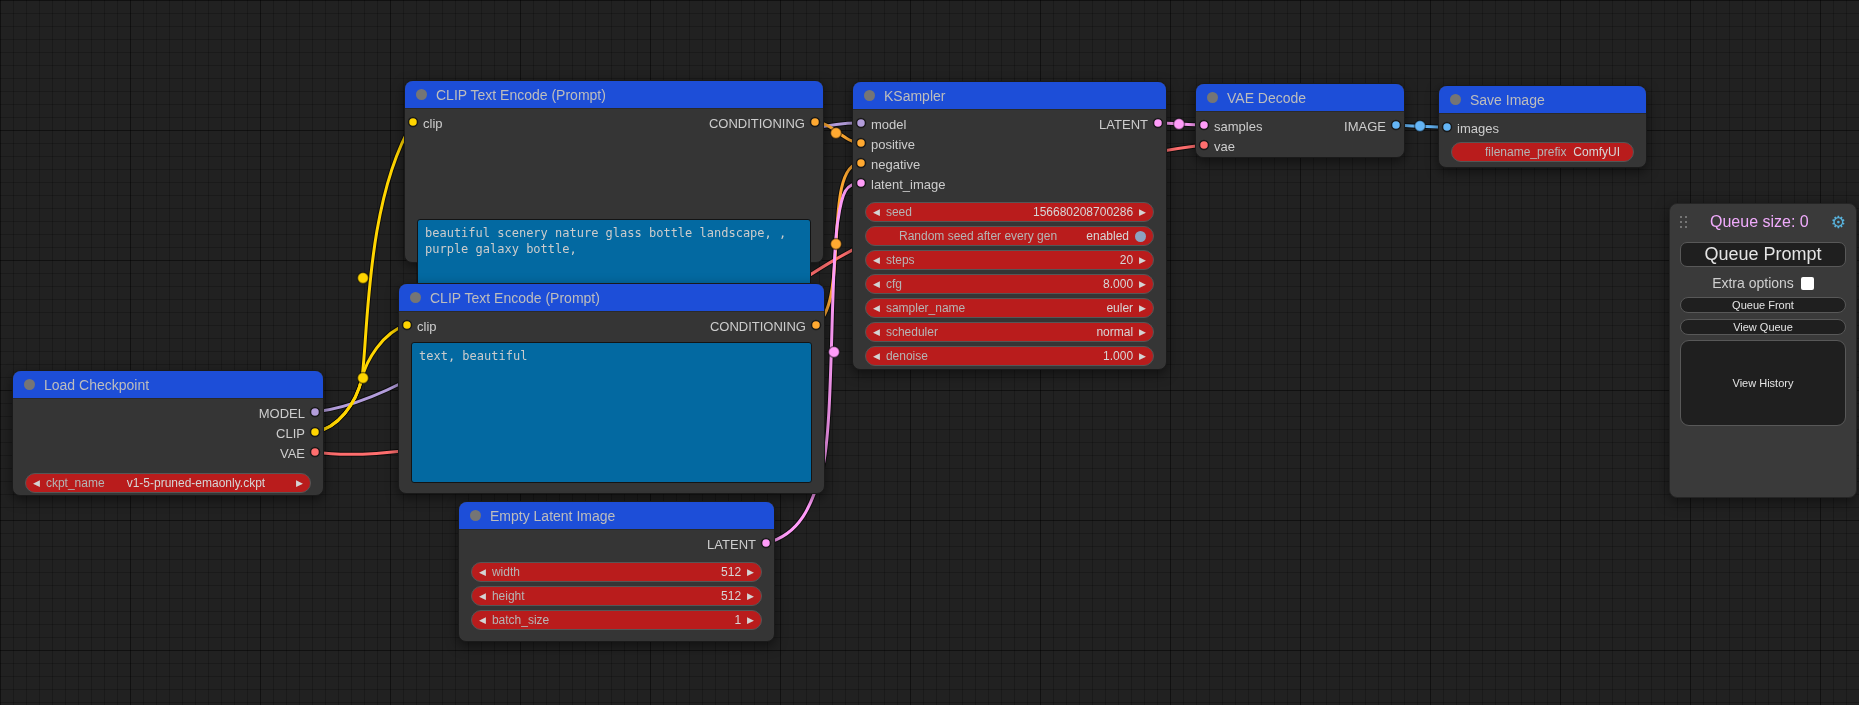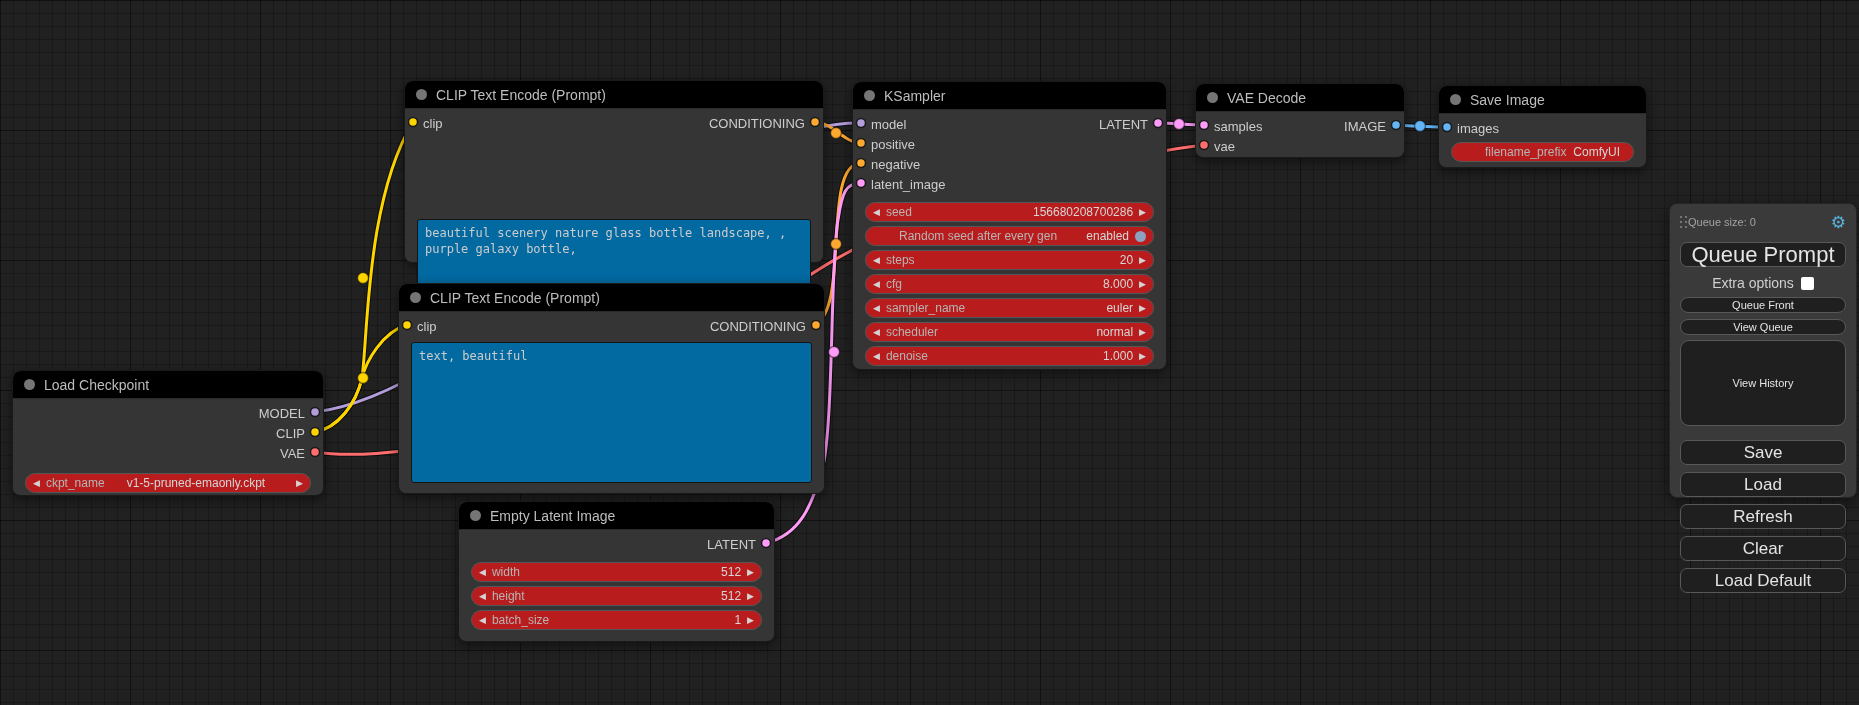--- a/index.html
+++ b/index.html
@@ -15,21 +15,21 @@
       linear-gradient(90deg, rgba(0,0,0,0.22) 1px, transparent 1px);
     background-size:130px 130px,130px 130px,13px 13px,13px 13px;
   }
   svg.layer { position:absolute; left:0; top:0; width:1859px; height:705px; pointer-events:none; }
   #wires { z-index:0; }
   #dots  { z-index:2; }
 
   .node { position:absolute; z-index:1; background:#353535; border:1px solid #1a1a1a;
           border-radius:8px; box-shadow:0 4px 12px rgba(0,0,0,0.5); color:#cccccc; }
   .node-header { height:28px; display:flex; align-items:center; gap:9px; padding:0 11px;
-                 background:#000000; border-bottom:1px solid #2a2a2a;
+                 background:#1d4ed8; border-bottom:1px solid #2a2a2a;
                  border-radius:8px 8px 0 0; color:#bdbdbd; font-size:14px; }
   .title-dot { width:11px; height:11px; border-radius:50%; background:#757575; flex:0 0 auto; }
   .slots { padding:4px 0; }
   .slot-row { height:20px; display:flex; align-items:center; justify-content:center;
               padding:0 18px; font-size:13px; color:#cdcdcd; }
   .slot-row .in  { margin-right:auto; }
   .slot-row .out { margin-left:auto; }
 
   .widget { height:20px; margin:4px 12px 0; background:#b91c1c; border:1px solid #565656;
             border-radius:10px; display:flex; align-items:center; padding:0 7px;
@@ -45,25 +45,25 @@
                 font-family:"DejaVu Sans Mono", monospace; font-size:12px; line-height:1.35;
                 color:#cccccc; white-space:pre-wrap; overflow:hidden; }
 
   
   #menu { position:absolute; z-index:3; left:1669px; top:203px; width:188px; height:295px;
           background:#3a3a3a; border:1px solid #252525; border-radius:8px;
           box-shadow:0 4px 14px rgba(0,0,0,0.5); padding:8px 10px 0; color:#c8c8c8; }
   .menu-titlebar { display:flex; align-items:center; height:20px; margin-bottom:6px; }
   .drag-dots { display:grid; grid-template-columns:3px 3px; grid-auto-rows:3px; gap:2px; cursor:grab; }
   .drag-dots i { width:2px; height:2px; border-radius:50%; background:#8a8a8a; }
-  .menu-title { flex:1; text-align:left; font-size:11px; color:#a3a3a3; }
+  .menu-title { flex:1; text-align:center; font-size:16px; color:#f0abfc; }
   .gear { color:#58B2DC; font-size:17px; line-height:1; cursor:pointer; }
   .btn { display:block; width:100%; background:#1f1f1f; border:1px solid #585858; border-radius:7px;
          color:#e4e4e4; text-align:center; cursor:pointer; }
-  .btn-big { height:25px; font-size:22px; line-height:23px; margin-bottom:8px;margin-top:10px; }
+  .btn-big { height:25px; font-size:18px; line-height:23px; margin-bottom:8px;margin-top:10px; }
   .extra-row { display:flex; align-items:center; justify-content:center; gap:7px;
                font-size:14px; color:#cfcfcf; margin:4px 0 6px; }
   .checkbox { width:13px; height:13px; background:#ffffff; border-radius:2px; cursor:pointer; }
   .small-row { display:flex; gap:6px; margin-bottom:5px;flex-direction:column; }
   .btn-small { height:16px; font-size:11px; line-height:14px; border-radius:9px; flex:1; }
   .btn-small.center { flex:0 0 86px; margin:0 auto; }
   .stack { margin-top:14px; }
   .btn-stack { height:25px; font-size:17px; line-height:23px; margin-bottom:7px; }
 </style>
 </head>
@@ -332,22 +332,15 @@
       <span>Extra options</span>
       <span class="checkbox"></span>
     </div>
     <div class="small-row">
       <button class="btn btn-small">Queue Front</button>
       <button class="btn btn-small">View Queue</button>
     </div>
     <div class="small-row">
       <button class="btn btn-small center">View History</button>
     </div>
-    <div class="stack">
-      <button class="btn btn-stack">Save</button>
-      <button class="btn btn-stack">Load</button>
-      <button class="btn btn-stack">Refresh</button>
-      <button class="btn btn-stack">Clear</button>
-      <button class="btn btn-stack">Load Default</button>
-    </div>
   </div>
 
 </div>
 
 </body></html>

